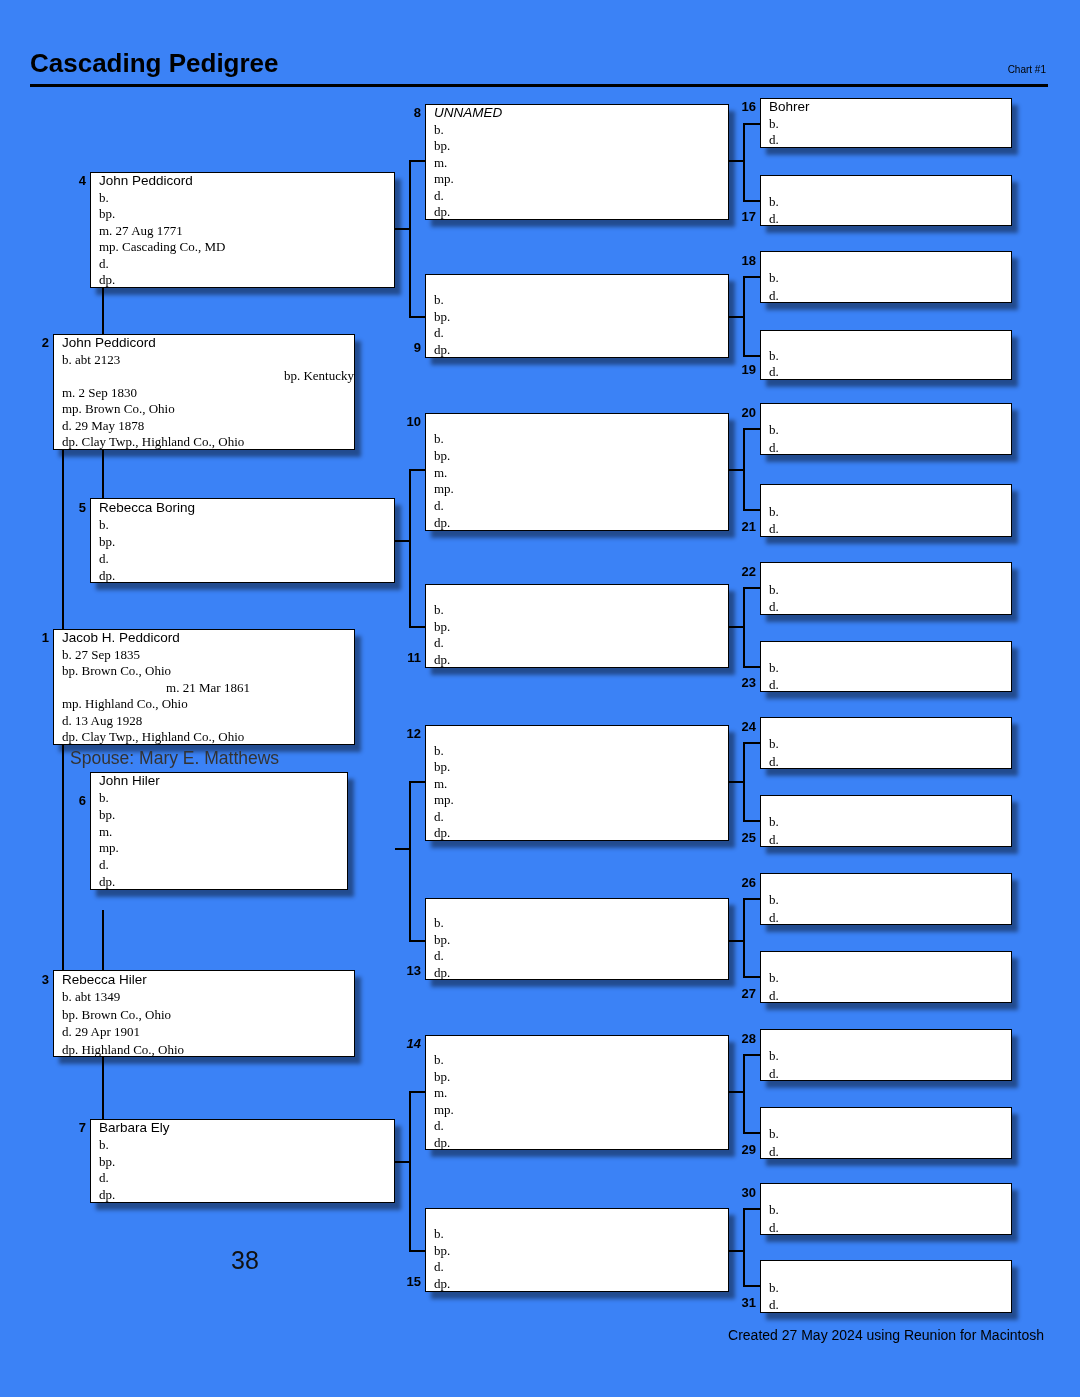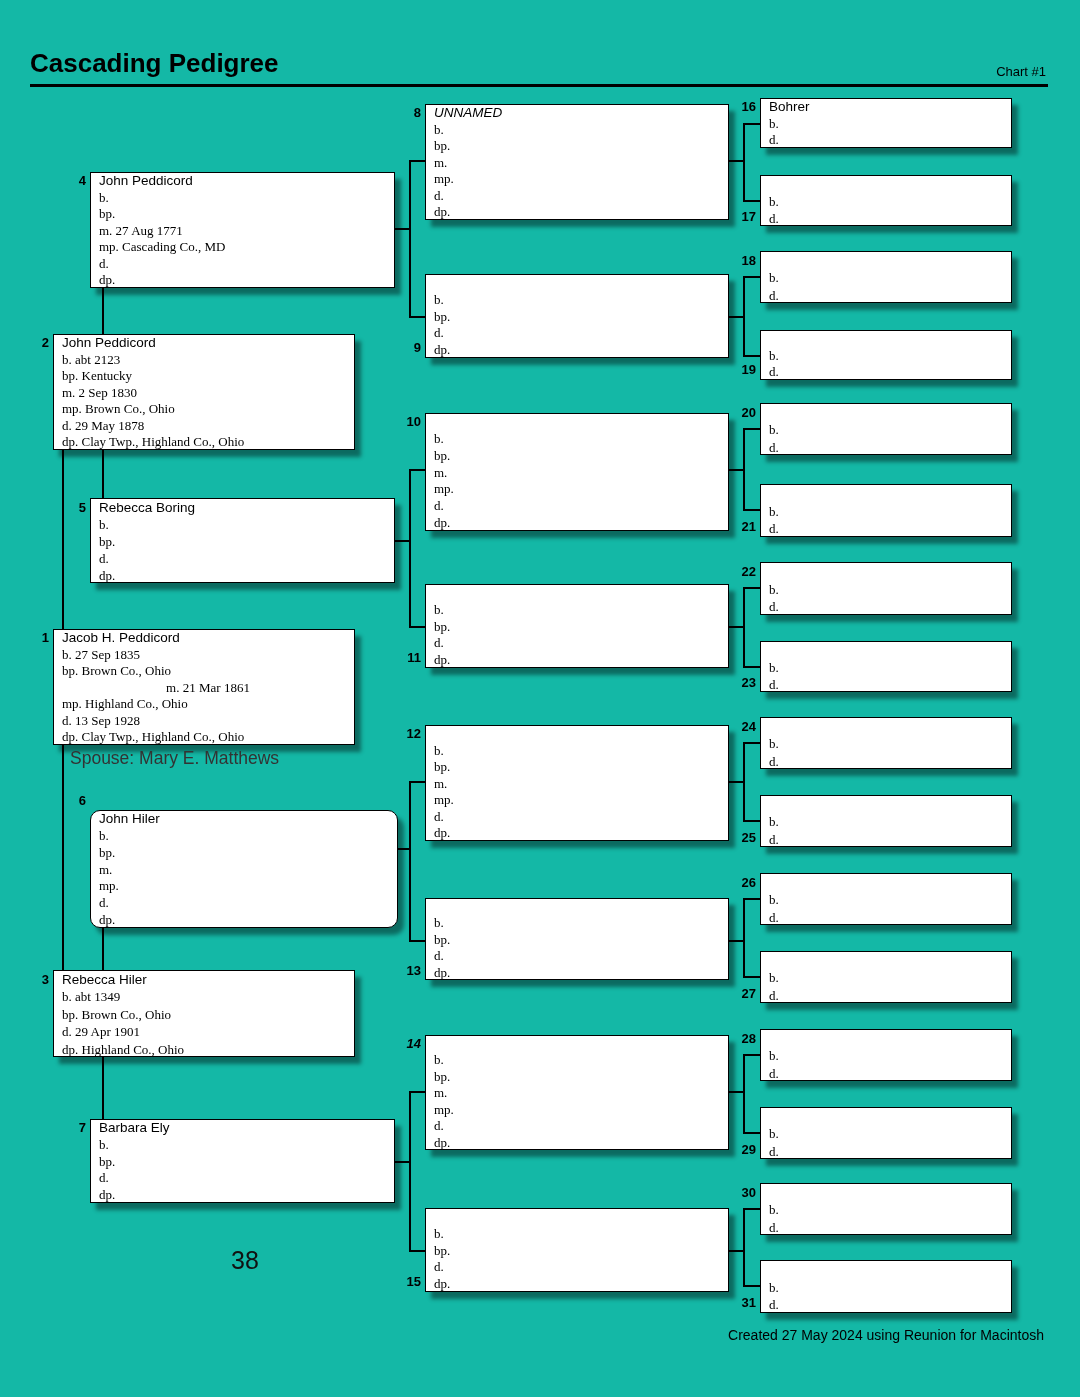--- a/index.html
+++ b/index.html
@@ -1,25 +1,25 @@
 <!DOCTYPE html>
 <html><head>
 <meta charset="utf-8">
 <style>
   html,body{margin:0;padding:0;background:#e8e8e8;}
   #page{
-    position:relative;width:1080px;height:1397px;background:#14b8a6;
+    position:relative;width:1080px;height:1397px;background:#3b82f6;
     font-family:"Liberation Sans",sans-serif;overflow:hidden;
   }
   .title{
     position:absolute;left:30px;top:48px;font-size:26px;font-weight:bold;
     color:#000;letter-spacing:0px;
   }
   .title-rule{position:absolute;left:30px;top:84px;width:1018px;height:3px;background:#000;}
-  .chart-label{position:absolute;left:900px;top:64px;width:146px;font-size:13px;color:#000;text-align:right;}
+  .chart-label{position:absolute;left:900px;top:64px;width:146px;font-size:10px;color:#000;text-align:right;}
   .person-box{
     position:absolute;background:#fff;border:1.5px solid #000;box-sizing:border-box;
     box-shadow:6px 7px 4px rgba(0,0,0,0.42);
   }
   .row{padding-left:8px;white-space:nowrap;overflow:hidden;color:#000;}
   .row.name{font-family:"Liberation Sans",sans-serif;font-size:13.5px;}
   .row.field{font-family:"Liberation Serif",serif;font-size:13px;}
   .person-number{
     position:absolute;width:34px;text-align:right;font-size:13px;font-weight:bold;color:#000;
   }
@@ -92,28 +92,28 @@
       <div class="cline" style="left: 743px; top: 1285px; width: 17px; height: 2px;"></div>
       <div class="cline" style="left: 729px; top: 1250px; width: 14px; height: 2px;"></div>
     </div>
   <div id="box-layer">
       <div class="person-box" style="left: 53px; top: 629px; width: 302px; height: 116px;">
         <div class="row name" style="height: 16.5714px; line-height: 16.5714px;">Jacob H. Peddicord</div>
         <div class="row field" style="height: 16.5714px; line-height: 16.5714px;">b. 27 Sep 1835</div>
         <div class="row field" style="height: 16.5714px; line-height: 16.5714px;">bp. Brown Co., Ohio</div>
         <div class="row field" style="height: 16.5714px; line-height: 16.5714px; text-align: center;">m. 21 Mar 1861</div>
         <div class="row field" style="height: 16.5714px; line-height: 16.5714px;">mp. Highland Co., Ohio</div>
-        <div class="row field" style="height: 16.5714px; line-height: 16.5714px;">d. 13 Sep 1928</div>
+        <div class="row field" style="height: 16.5714px; line-height: 16.5714px;">d. 13 Aug 1928</div>
         <div class="row field" style="height: 16.5714px; line-height: 16.5714px;">dp. Clay Twp., Highland Co., Ohio</div>
       </div>
       <div class="person-number" style="left: 15px; top: 630px; line-height: 16.5714px;">1</div>
       <div class="person-box" style="left: 53px; top: 334px; width: 302px; height: 116px;">
         <div class="row name" style="height: 16.5714px; line-height: 16.5714px;">John Peddicord</div>
         <div class="row field" style="height: 16.5714px; line-height: 16.5714px;">b. abt 2123</div>
-        <div class="row field" style="height: 16.5714px; line-height: 16.5714px;">bp. Kentucky</div>
+        <div class="row field" style="height: 16.5714px; line-height: 16.5714px; text-align: right;">bp. Kentucky</div>
         <div class="row field" style="height: 16.5714px; line-height: 16.5714px;">m. 2 Sep 1830</div>
         <div class="row field" style="height: 16.5714px; line-height: 16.5714px;">mp. Brown Co., Ohio</div>
         <div class="row field" style="height: 16.5714px; line-height: 16.5714px;">d. 29 May 1878</div>
         <div class="row field" style="height: 16.5714px; line-height: 16.5714px;">dp. Clay Twp., Highland Co., Ohio</div>
       </div>
       <div class="person-number" style="left: 15px; top: 335px; line-height: 16.5714px;">2</div>
       <div class="person-box" style="left: 53px; top: 970px; width: 302px; height: 87px;">
         <div class="row name" style="height: 17.4px; line-height: 17.4px;">Rebecca Hiler</div>
         <div class="row field" style="height: 17.4px; line-height: 17.4px;">b. abt 1349</div>
         <div class="row field" style="height: 17.4px; line-height: 17.4px;">bp. Brown Co., Ohio</div>
@@ -132,21 +132,21 @@
       </div>
       <div class="person-number" style="left: 52px; top: 173px; line-height: 16.5714px;">4</div>
       <div class="person-box" style="left: 90px; top: 498px; width: 305px; height: 85px;">
         <div class="row name" style="height: 17px; line-height: 17px;">Rebecca Boring</div>
         <div class="row field" style="height: 17px; line-height: 17px;">b.</div>
         <div class="row field" style="height: 17px; line-height: 17px;">bp.</div>
         <div class="row field" style="height: 17px; line-height: 17px;">d.</div>
         <div class="row field" style="height: 17px; line-height: 17px;">dp.</div>
       </div>
       <div class="person-number" style="left: 52px; top: 499px; line-height: 17px;">5</div>
-      <div class="person-box" style="left: 90px; top: 810px; width: 308px; height: 118px; border-radius: 10px;">
+      <div class="person-box" style="left: 90px; top: 772px; width: 258px; height: 118px;">
         <div class="row name" style="height: 16.8571px; line-height: 16.8571px;">John Hiler</div>
         <div class="row field" style="height: 16.8571px; line-height: 16.8571px;">b.</div>
         <div class="row field" style="height: 16.8571px; line-height: 16.8571px;">bp.</div>
         <div class="row field" style="height: 16.8571px; line-height: 16.8571px;">m.</div>
         <div class="row field" style="height: 16.8571px; line-height: 16.8571px;">mp.</div>
         <div class="row field" style="height: 16.8571px; line-height: 16.8571px;">d.</div>
         <div class="row field" style="height: 16.8571px; line-height: 16.8571px;">dp.</div>
       </div>
       <div class="person-number" style="left: 52px; top: 793px; line-height: 16.8571px;">6</div>
       <div class="person-box" style="left: 90px; top: 1119px; width: 305px; height: 84px;">

